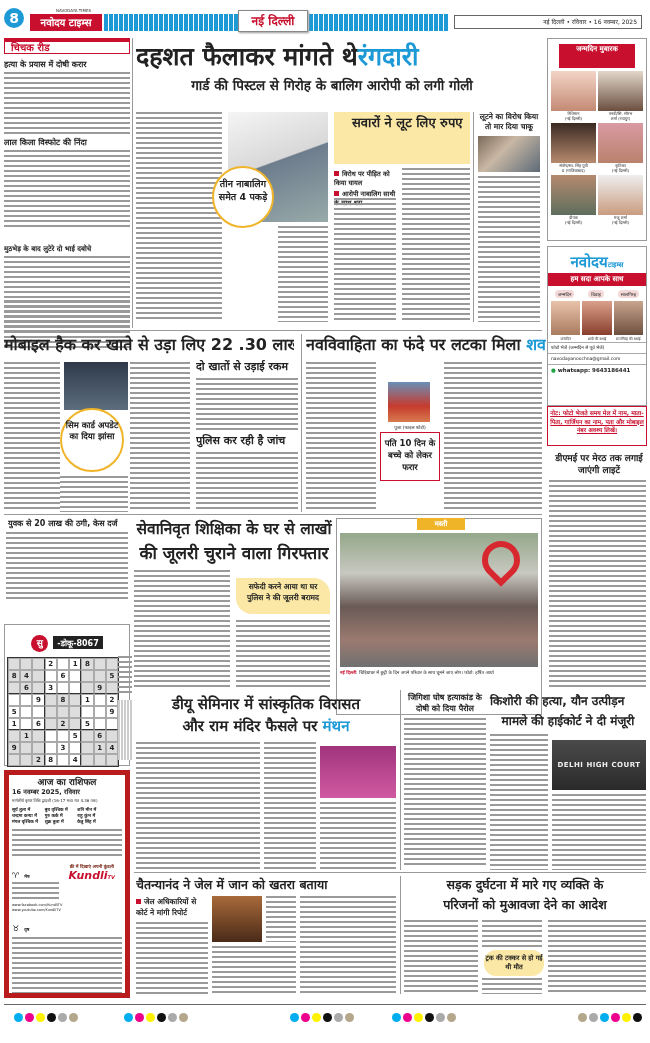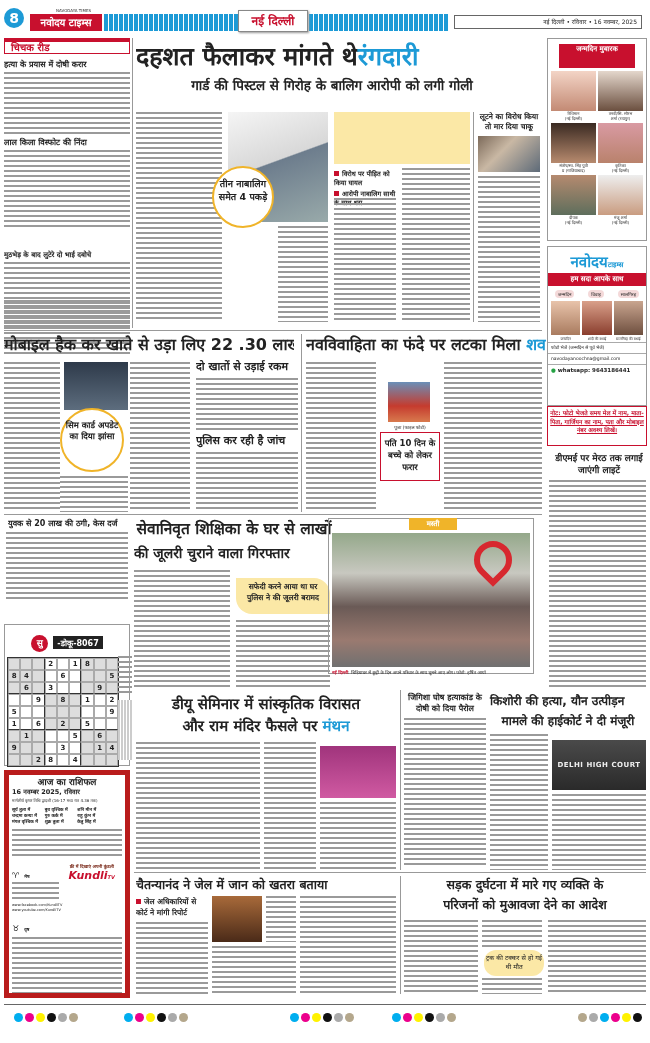--- a/index.html
+++ b/index.html
@@ -38,36 +38,37 @@
 </div>
 
 <div class="abs" style="left:4px;top:38px;width:126px;height:290px">
   <div style="background:#fff;border:1px solid #c8102e;border-top:4px solid #c8102e;height:16px;padding-left:6px;font-size:10px;font-weight:bold;line-height:12px">
     <span class="red">चिचक रीड</span>
   </div>
   <div class="h" style="font-size:8px;margin-top:4px">हत्या के प्रयास में दोषी करार</div>
   <div class="lines" style="height:62px;margin-top:3px"></div>
   <div class="h" style="font-size:8px;margin-top:2px">लाल किला विस्फोट की निंदा</div>
   <div class="lines" style="height:80px;margin-top:3px"></div>
-  <div class="h" style="font-size:7px;margin-top:20px">मुठभेड़ के बाद लुटेरे दो भाई दबोचे</div>
+  <div class="h" style="font-size:7px;margin-top:14px">मुठभेड़ के बाद लुटेरे दो भाई दबोचे</div>
   <div class="lines" style="height:92px;margin-top:3px"></div>
 </div>
 <div class="abs vline" style="left:132px;top:38px;height:290px"></div>
 
 <div class="abs h" style="left:136px;top:40px;width:384px;font-size:25px;line-height:34px">
   <span>दहशत फैलाकर मांगते थे</span><span class="blue">रंगदारी</span>
 </div>
 <div class="abs h" style="left:144px;top:76px;width:376px;font-size:13.5px;line-height:18px;text-align:center">गार्ड की पिस्टल से गिरोह के बालिग आरोपी को लगी गोली</div>
 
 <div class="abs lines" style="left:136px;top:112px;width:86px;height:210px"></div>
 <div class="abs photo" style="left:228px;top:112px;width:100px;height:110px;background:linear-gradient(160deg,#f5f5f5 0%,#d8d8d8 45%,#6d7d8d 46%,#9aa 100%)"></div>
 <div class="abs" style="left:212px;top:166px;width:62px;height:62px;border-radius:50%;background:#fff;border:2px solid #f0b429;text-align:center;font-size:9.5px;font-weight:bold;line-height:13px;padding-top:9px">तीन नाबालिग समेत 4 पकड़े</div>
 <div class="abs lines" style="left:278px;top:226px;width:50px;height:96px"></div>
 
 <div class="abs" style="left:334px;top:112px;width:136px;height:52px;background:#fbe8a6">
+  <div class="h" style="font-size:13px;line-height:22px;padding-left:18px">सवारों ने लूट लिए रुपए</div>
 </div>
 <div class="abs" style="left:334px;top:170px;width:62px">
   <div class="bul" style="font-size:6.5px;font-weight:bold;line-height:9px">विरोध पर पीड़ित को किया घायल</div>
   <div class="bul" style="font-size:6.5px;font-weight:bold;line-height:9px;margin-top:2px">आरोपी नाबालिग साथी के साथ धरा</div>
 </div>
 <div class="abs lines" style="left:334px;top:198px;width:62px;height:124px"></div>
 <div class="abs lines" style="left:402px;top:168px;width:68px;height:154px"></div>
 
 <div class="abs vline" style="left:473px;top:112px;height:210px"></div>
 <div class="abs h" style="left:478px;top:112px;width:62px;font-size:7.5px;line-height:10px;white-space:normal;text-align:center">लूटने का विरोध किया तो मार दिया चाकू</div>
@@ -166,29 +167,29 @@
 <div class="abs" style="left:380px;top:424px;width:60px;font-size:4.5px;text-align:center">पूजा (फाइल फोटो)</div>
 <div class="abs" style="left:380px;top:432px;width:60px;height:49px;border:1.5px solid #c8102e;font-size:8.5px;font-weight:bold;line-height:12px;text-align:center;padding:4px 2px">पति 10 दिन के बच्चे को लेकर फरार</div>
 <div class="abs lines" style="left:444px;top:362px;width:98px;height:150px"></div>
 
 <div class="abs hline" style="left:4px;top:514px;width:538px"></div>
 
 <div class="abs h" style="left:8px;top:518px;width:120px;font-size:8px;line-height:12px">युवक से 20 लाख की ठगी, केस दर्ज</div>
 <div class="abs lines" style="left:6px;top:532px;width:122px;height:70px"></div>
 
 <div class="abs h" style="left:134px;top:518px;width:200px;font-size:15.5px;line-height:22px;text-align:center">सेवानिवृत शिक्षिका के घर से लाखों</div>
-<div class="abs h" style="left:134px;top:542px;width:200px;font-size:14px;line-height:22px;text-align:left">की जूलरी चुराने वाला गिरफ्तार</div>
+<div class="abs h" style="left:134px;top:542px;width:200px;font-size:17px;line-height:22px;text-align:center">की जूलरी चुराने वाला गिरफ्तार</div>
 <div class="abs lines" style="left:134px;top:570px;width:96px;height:118px"></div>
 <div class="abs" style="left:236px;top:578px;width:94px;height:36px;background:#fbe8a6;border-radius:0 16px 0 16px;text-align:center;padding-top:3px">
   <div class="h" style="font-size:7.5px;line-height:11px">सफेदी करने आया था घर</div>
   <div class="h" style="font-size:7.5px;line-height:11px">पुलिस ने की जूलरी बरामद</div>
 </div>
 <div class="abs lines" style="left:236px;top:620px;width:94px;height:68px"></div>
 
-<div class="abs" style="left:328px;top:518px;width:206px;height:156px;border:1px solid #999">
+<div class="abs" style="left:336px;top:518px;width:206px;height:197px;border:1px solid #999">
   <div class="abs" style="left:80px;top:-1px;width:48px;height:12px;background:#f0b429;color:#fff;font-size:7px;font-weight:bold;text-align:center;line-height:12px">मस्ती</div>
   <div class="abs photo" style="left:3px;top:14px;width:198px;height:134px;background:linear-gradient(180deg,#94a88a 0%,#c8c8c0 30%,#6a5a56 55%,#9a7a70 80%,#707070 100%)">
     <div class="abs" style="right:18px;top:8px;width:38px;height:38px;border:6px solid #d7282f;border-radius:50% 50% 0 50%;transform:rotate(45deg)"></div>
   </div>
   <div class="abs" style="left:3px;top:150px;width:200px;font-size:4.5px;line-height:8px;white-space:nowrap;overflow:hidden">
     <span class="red" style="font-weight:bold">नई दिल्ली</span>:
     <span>चिड़ियाघर में छुट्टी के दिन अपने परिवार के साथ घूमने आए लोग।</span>
     <span>फोटो: हर्षित आर्या</span>
   </div>
 </div>
@@ -352,21 +353,21 @@
 <div class="abs photo" style="left:212px;top:896px;width:50px;height:46px;background:linear-gradient(#a86a3a,#4a2a18)"></div>
 <div class="abs lines" style="left:266px;top:896px;width:30px;height:46px"></div>
 <div class="abs lines" style="left:212px;top:946px;width:84px;height:48px"></div>
 <div class="abs lines" style="left:300px;top:896px;width:96px;height:98px"></div>
 
 <div class="abs vline" style="left:400px;top:876px;height:118px"></div>
 <div class="abs h" style="left:404px;top:876px;width:242px;font-size:12.5px;line-height:18px;text-align:center">सड़क दुर्घटना में मारे गए व्यक्ति के</div>
 <div class="abs h" style="left:404px;top:896px;width:242px;font-size:12.5px;line-height:18px;text-align:center">परिजनों को मुआवजा देने का आदेश</div>
 <div class="abs lines" style="left:404px;top:920px;width:74px;height:74px"></div>
 <div class="abs lines" style="left:482px;top:920px;width:60px;height:28px"></div>
-<div class="abs" style="left:484px;top:950px;width:60px;height:26px;background:#fbe8a6;border-radius:12px;font-size:6.5px;font-weight:normal;line-height:9px;text-align:center;padding-top:4px">ट्रक की टक्कर से हो गई थी मौत</div>
+<div class="abs" style="left:484px;top:950px;width:60px;height:26px;background:#fbe8a6;border-radius:12px;font-size:6.5px;font-weight:bold;line-height:9px;text-align:center;padding-top:4px">ट्रक की टक्कर से हो गई थी मौत</div>
 <div class="abs lines" style="left:482px;top:978px;width:60px;height:16px"></div>
 <div class="abs lines" style="left:548px;top:920px;width:98px;height:74px"></div>
 
 <div class="abs hline" style="left:4px;top:1004px;width:642px;background:#666"></div>
 <div class="abs cmyk" style="left:14px;top:1007px"><span style="background:#00aeef"></span><span style="background:#ec008c"></span><span style="background:#fff200"></span><span style="background:#111"></span><span style="background:#aaa"></span><span style="background:#b4a78c"></span></div>
 <div class="abs cmyk" style="left:124px;top:1007px"><span style="background:#00aeef"></span><span style="background:#ec008c"></span><span style="background:#fff200"></span><span style="background:#111"></span><span style="background:#aaa"></span><span style="background:#b4a78c"></span></div>
 <div class="abs cmyk" style="left:290px;top:1007px"><span style="background:#00aeef"></span><span style="background:#ec008c"></span><span style="background:#fff200"></span><span style="background:#111"></span><span style="background:#aaa"></span><span style="background:#b4a78c"></span></div>
 <div class="abs cmyk" style="left:392px;top:1007px"><span style="background:#00aeef"></span><span style="background:#ec008c"></span><span style="background:#fff200"></span><span style="background:#111"></span><span style="background:#aaa"></span><span style="background:#b4a78c"></span></div>
 <div class="abs cmyk" style="left:578px;top:1007px"><span style="background:#b4a78c"></span><span style="background:#aaa"></span><span style="background:#00aeef"></span><span style="background:#ec008c"></span><span style="background:#fff200"></span><span style="background:#111"></span></div>
 

